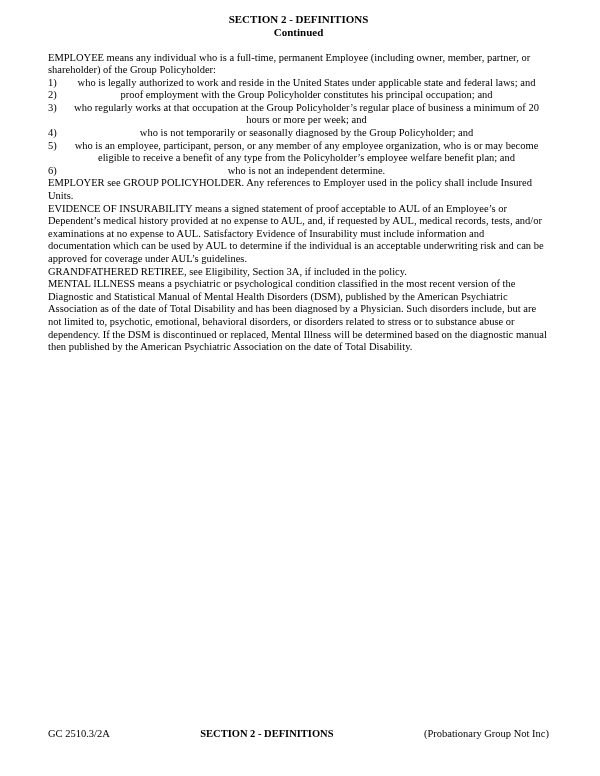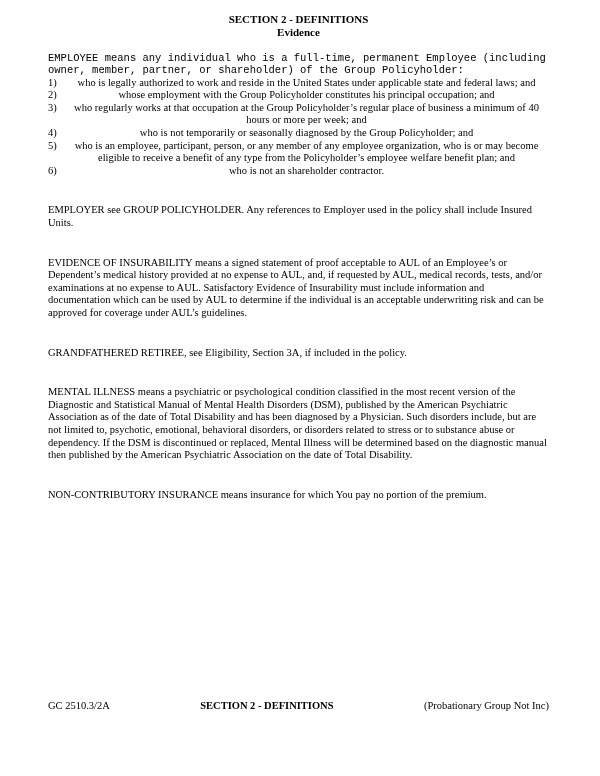--- a/index.html
+++ b/index.html
@@ -32,98 +32,96 @@
     margin: 0;
   }
   .doc-subtitle {
     text-align: center;
     font-weight: bold;
     font-size: 11px;
     line-height: 13px;
     margin: 0;
   }
   .para {
-    margin: 27px 0 0 0;
+    margin: 0 0 0 0;
   }
   .para-intro {
     margin: 12.5px 0 0 0;
-    font-family: Liberation Mono, monospace;
   }
   .num-list {
     margin: 0;
   }
   .num-item {
     display: flex;
     align-items: flex-start;
   }
   .num-item .num {
     flex: 0 0 16px;
   }
   .num-item .txt {
     flex: 1 1 auto;
     text-align: center;
   }
   .footer {
     position: absolute;
     left: 48px;
-    top: 700px;
+    top: 728px;
     width: 501px;
     display: flex;
     justify-content: space-between;
     align-items: baseline;
     font-size: 10.5px;
     line-height: 12.6px;
   }
   .footer .center {
     font-weight: bold;
   }
 </style>
 </head>
 <body>
 
 <div class="page">
   <div class="content">
 
     <div class="doc-title">SECTION 2 - DEFINITIONS</div>
-    <div class="doc-subtitle">Evidence</div>
+    <div class="doc-subtitle">Continued</div>
 
     <div class="para-intro">EMPLOYEE means any individual who is a full-time, permanent Employee (including owner, member, partner, or shareholder) of the Group Policyholder:</div>
 
     <div class="num-list">
       <div class="num-item">
         <span class="num">1)</span>
         <span class="txt">who is legally authorized to work and reside in the United States under applicable state and federal laws; and</span>
       </div>
       <div class="num-item">
         <span class="num">2)</span>
-        <span class="txt">whose employment with the Group Policyholder constitutes his principal occupation; and</span>
+        <span class="txt">proof employment with the Group Policyholder constitutes his principal occupation; and</span>
       </div>
       <div class="num-item">
         <span class="num">3)</span>
-        <span class="txt">who regularly works at that occupation at the Group Policyholder’s regular place of business a minimum of 40 hours or more per week; and</span>
+        <span class="txt">who regularly works at that occupation at the Group Policyholder’s regular place of business a minimum of 20 hours or more per week; and</span>
       </div>
       <div class="num-item">
         <span class="num">4)</span>
         <span class="txt">who is not temporarily or seasonally diagnosed by the Group Policyholder; and</span>
       </div>
       <div class="num-item">
         <span class="num">5)</span>
         <span class="txt">who is an employee, participant, person, or any member of any employee organization, who is or may become eligible to receive a benefit of any type from the Policyholder’s employee welfare benefit plan; and</span>
       </div>
       <div class="num-item">
         <span class="num">6)</span>
-        <span class="txt">who is not an shareholder contractor.</span>
+        <span class="txt">who is not an independent determine.</span>
       </div>
     </div>
 
     <div class="para">EMPLOYER see GROUP POLICYHOLDER. Any references to Employer used in the policy shall include Insured Units.</div>
     <div class="para">EVIDENCE OF INSURABILITY means a signed statement of proof acceptable to AUL of an Employee’s or Dependent’s medical history provided at no expense to AUL, and, if requested by AUL, medical records, tests, and/or examinations at no expense to AUL. Satisfactory Evidence of Insurability must include information and documentation which can be used by AUL to determine if the individual is an acceptable underwriting risk and can be approved for coverage under AUL’s guidelines.</div>
     <div class="para">GRANDFATHERED RETIREE, see Eligibility, Section 3A, if included in the policy.</div>
     <div class="para">MENTAL ILLNESS means a psychiatric or psychological condition classified in the most recent version of the Diagnostic and Statistical Manual of Mental Health Disorders (DSM), published by the American Psychiatric Association as of the date of Total Disability and has been diagnosed by a Physician. Such disorders include, but are not limited to, psychotic, emotional, behavioral disorders, or disorders related to stress or to substance abuse or dependency. If the DSM is discontinued or replaced, Mental Illness will be determined based on the diagnostic manual then published by the American Psychiatric Association on the date of Total Disability.</div>
-    <div class="para">NON-CONTRIBUTORY INSURANCE means insurance for which You pay no portion of the premium.</div>
 
   </div>
 
   <div class="footer">
     <span class="left">GC 2510.3/2A</span>
     <span class="center">SECTION 2 - DEFINITIONS</span>
     <span class="right">(Probationary Group Not Inc)</span>
   </div>
 </div>
 

